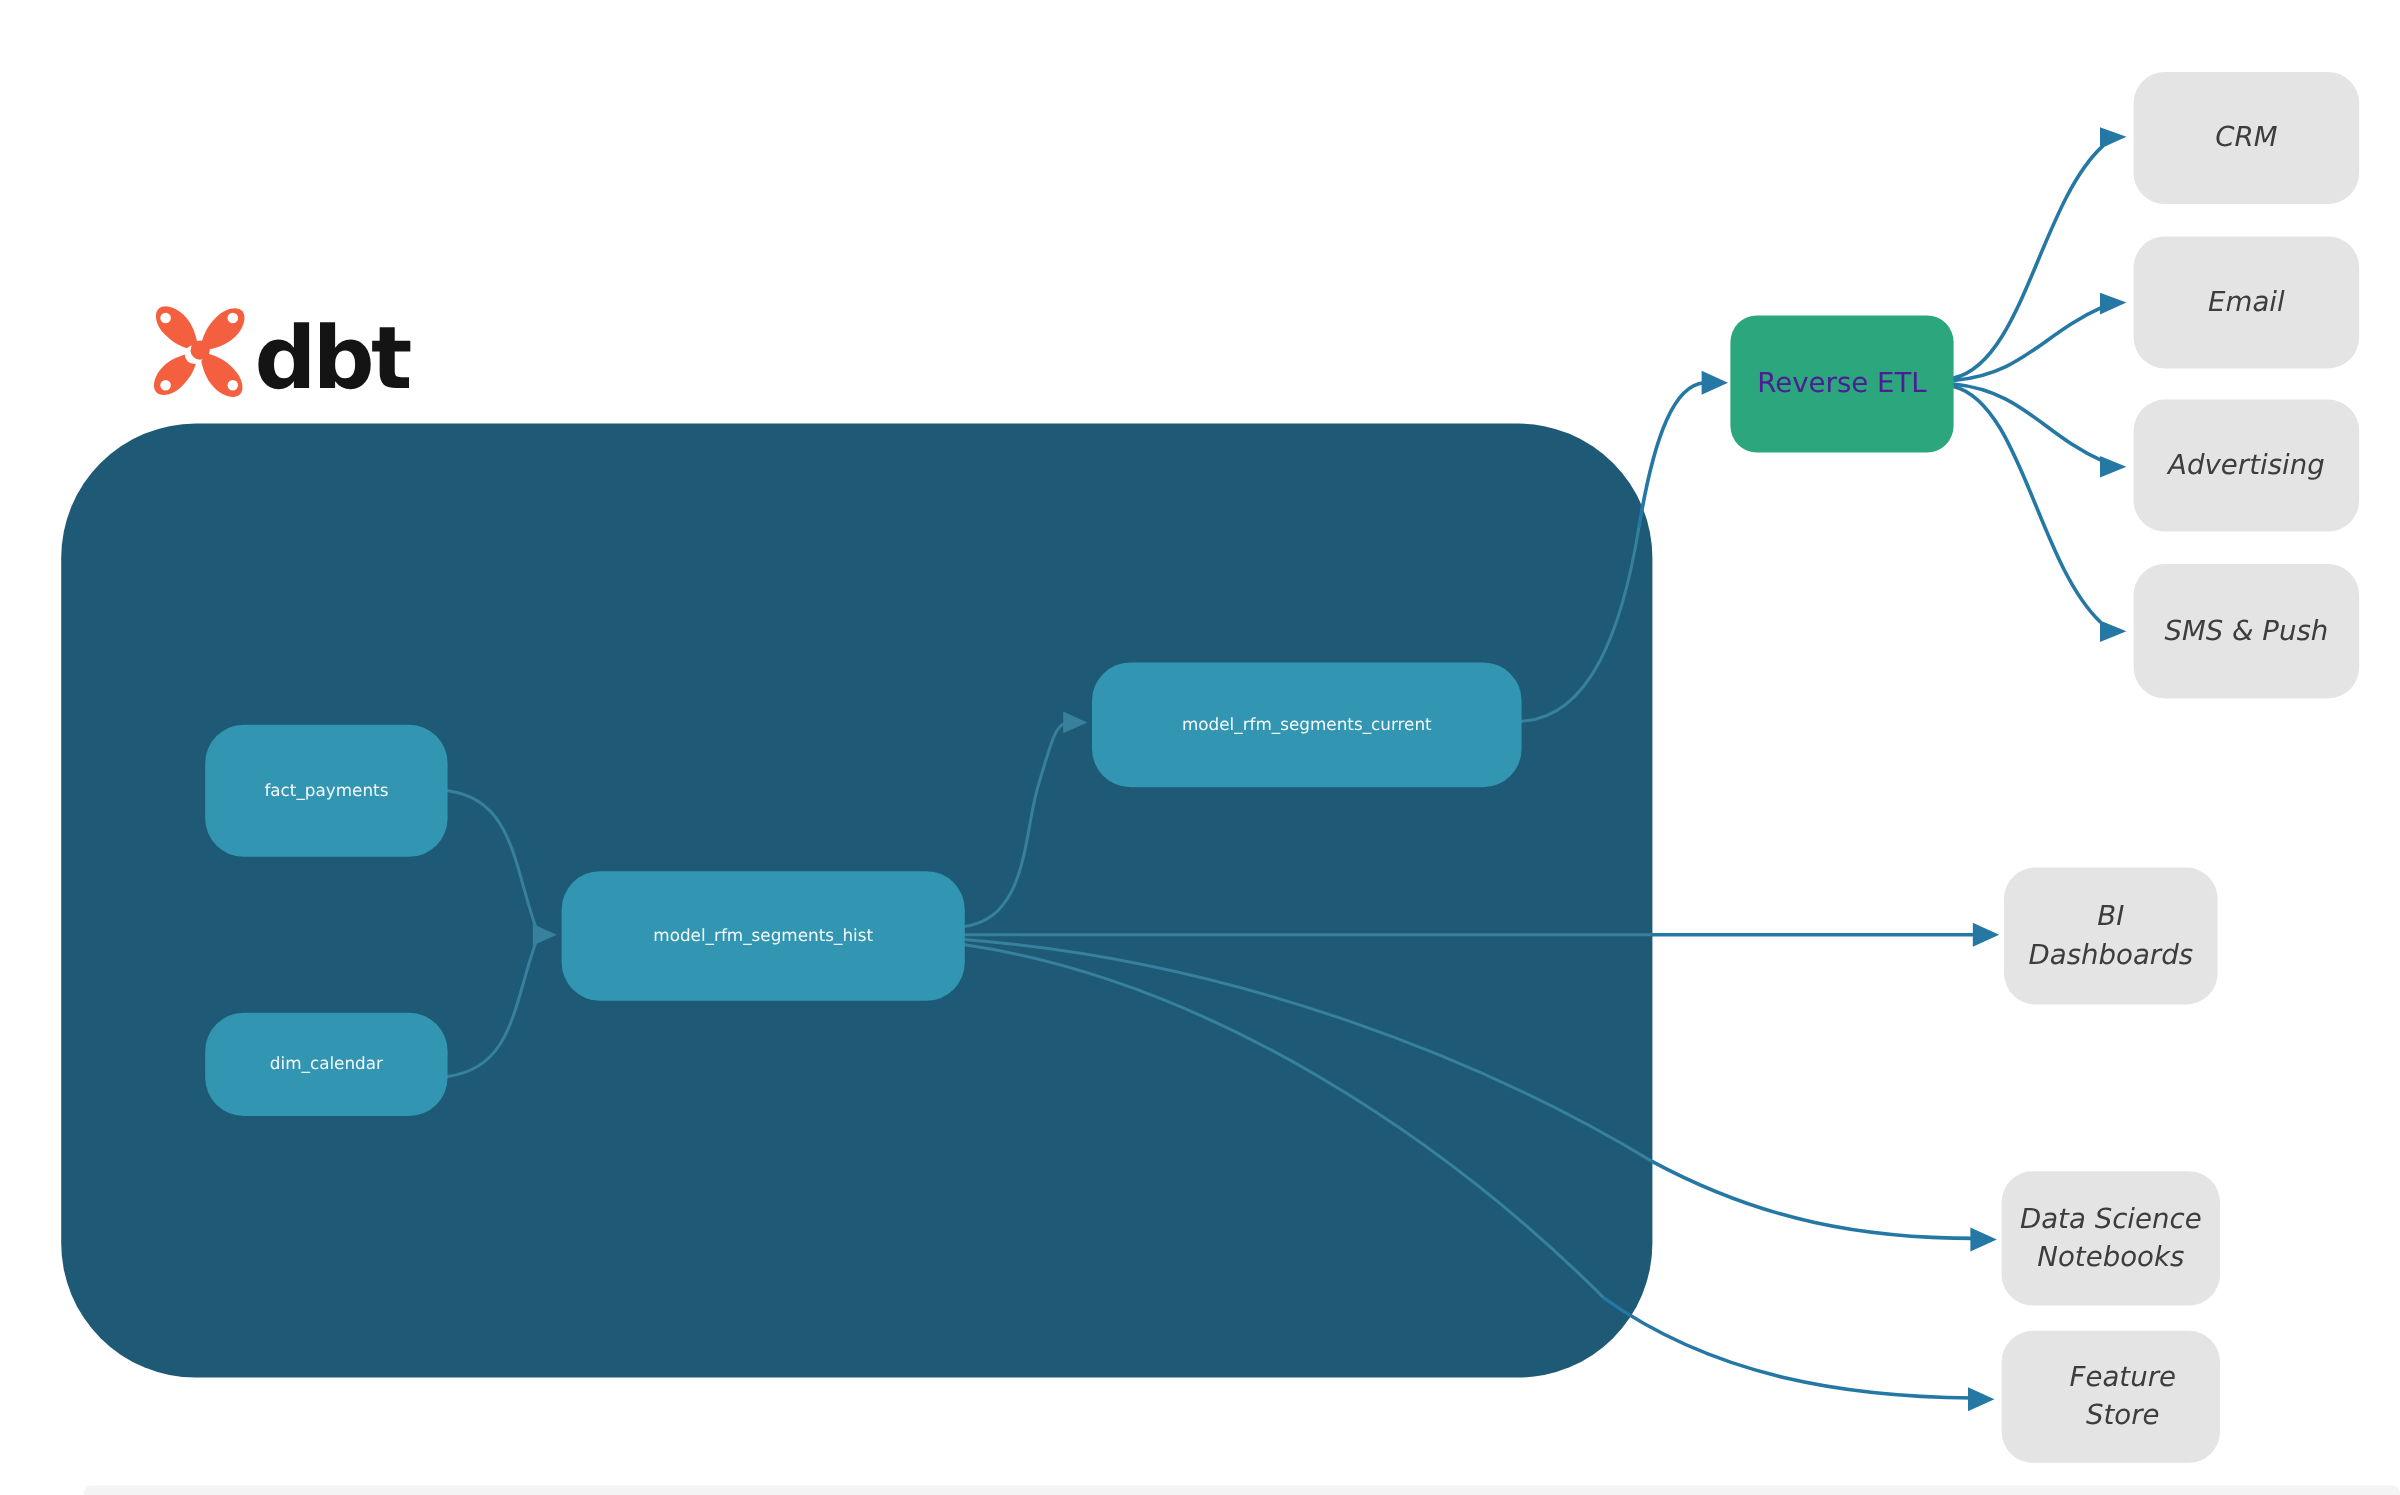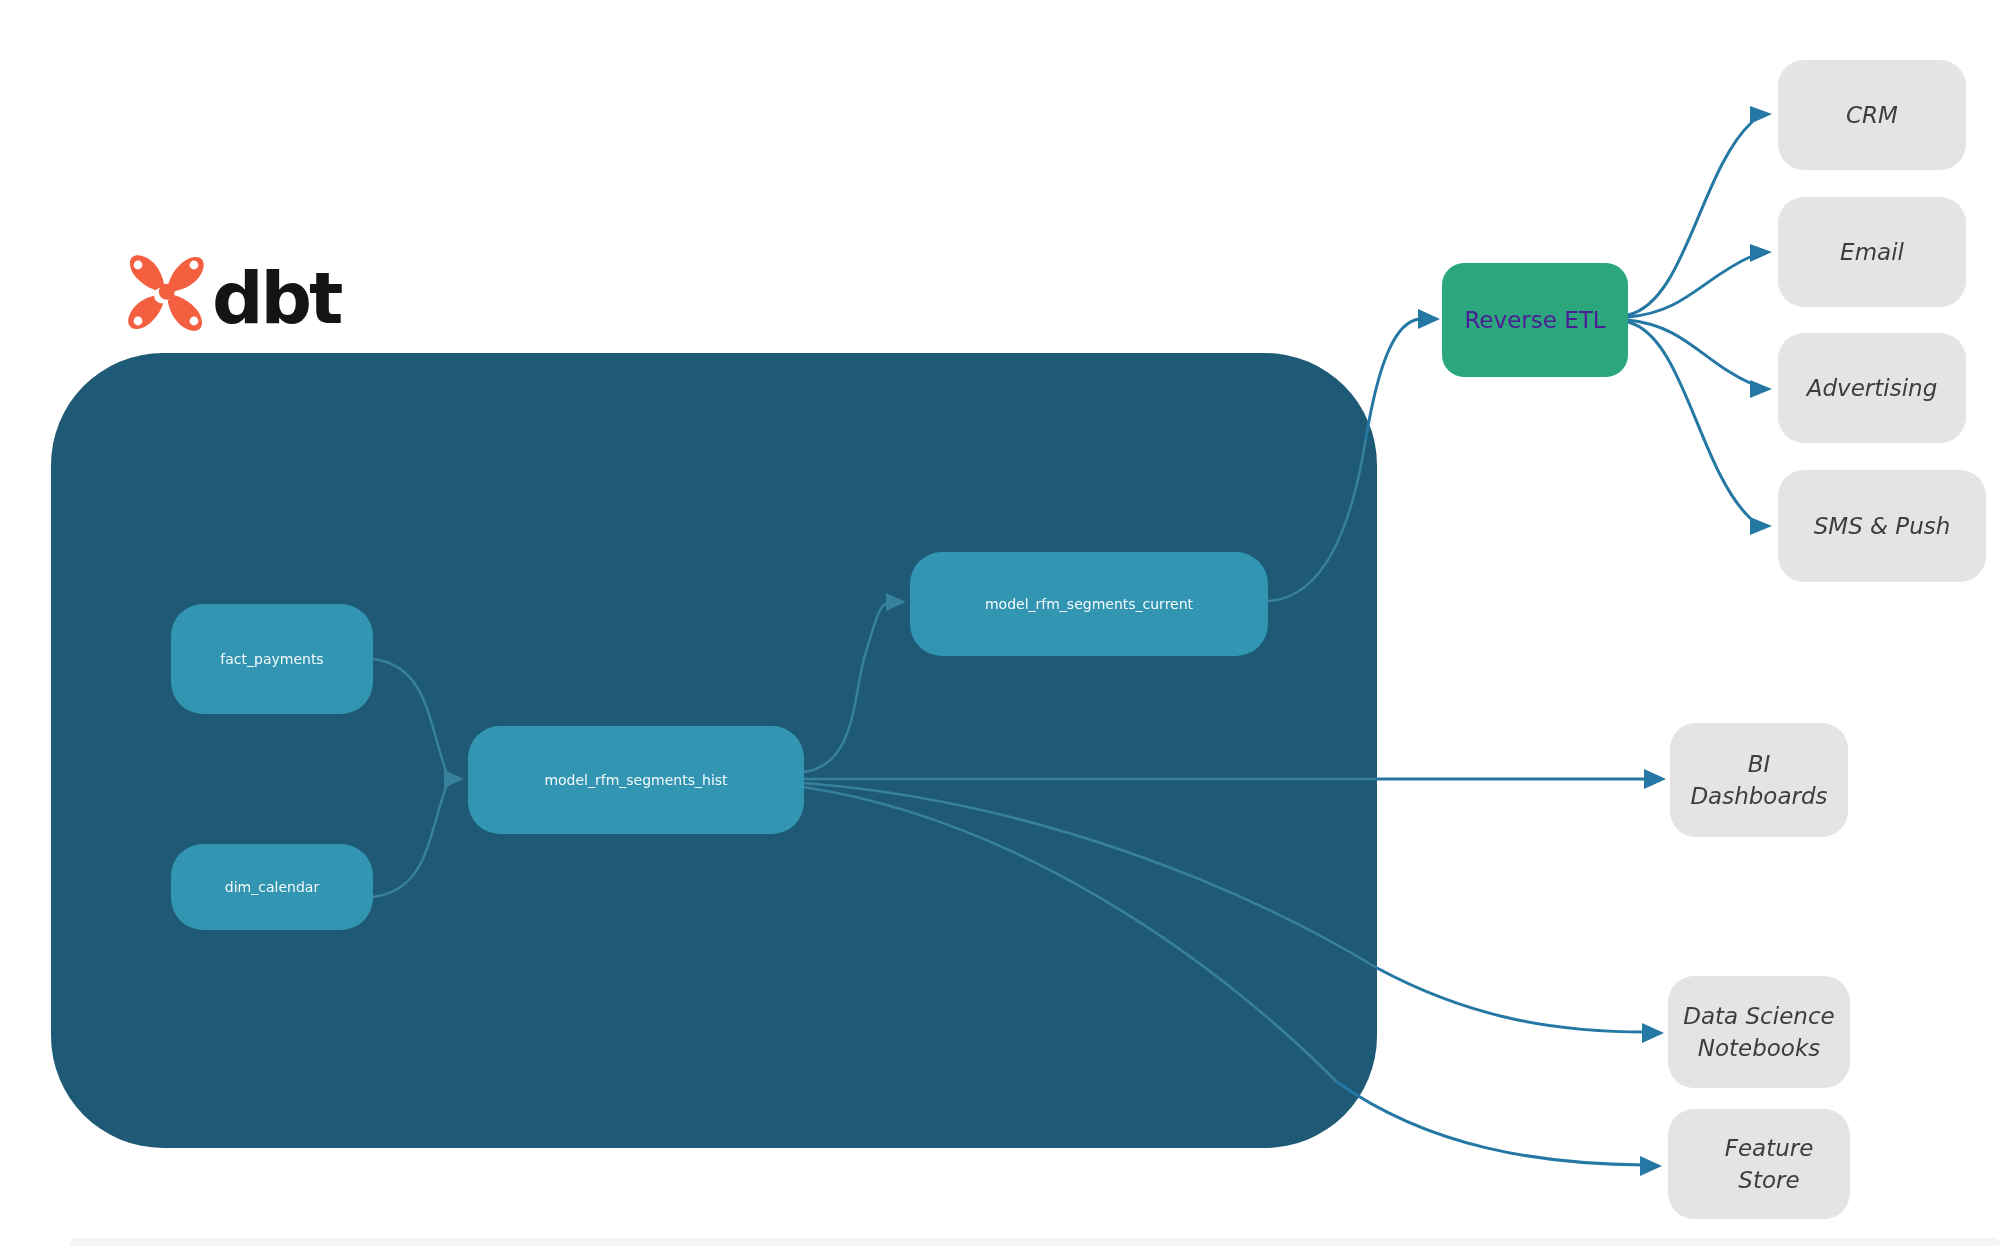--- a/index.html
+++ b/index.html
@@ -22,21 +22,21 @@
   .node.gray{background:var(--node-gray);color:var(--node-gray-text);border-radius:26px;font-size:23px;line-height:1.4;font-style:italic;}
   
   .p-fact{left:171px;top:604px;width:202px;height:110px;}
   .p-dim{left:171px;top:844px;width:202px;height:86px;}
   .p-hist{left:468px;top:726px;width:336px;height:108px;text-align:right;}
   .p-current{left:910px;top:552px;width:358px;height:104px;}
   .p-retl{left:1442px;top:263px;width:186px;height:114px;}
   .p-crm{left:1778px;top:60px;width:188px;height:110px;}
   .p-email{left:1778px;top:197px;width:188px;height:110px;}
   .p-adv{left:1778px;top:333px;width:188px;height:110px;}
-  .p-sms{left:1778px;top:470px;width:208px;height:112px;}
+  .p-sms{left:1778px;top:470px;width:188px;height:112px;}
   .p-bi{left:1670px;top:723px;width:178px;height:114px;}
   .p-ds{left:1668px;top:976px;width:182px;height:112px;}
   .p-feat{left:1668px;top:1109px;width:182px;height:110px;padding-left:30px;}
   
   svg.edges{position:absolute;left:0;top:0;width:2000px;height:1246px;pointer-events:none;}
   .e{fill:none;stroke-linecap:round;}
   .e-in{stroke:var(--edge-inner);stroke-width:2.5;}
   .e-out{stroke:var(--edge-outer);stroke-width:3;}
   .ah-in{fill:var(--edge-inner);stroke:none;}
   .ah-out{fill:var(--edge-outer);stroke:none;}

